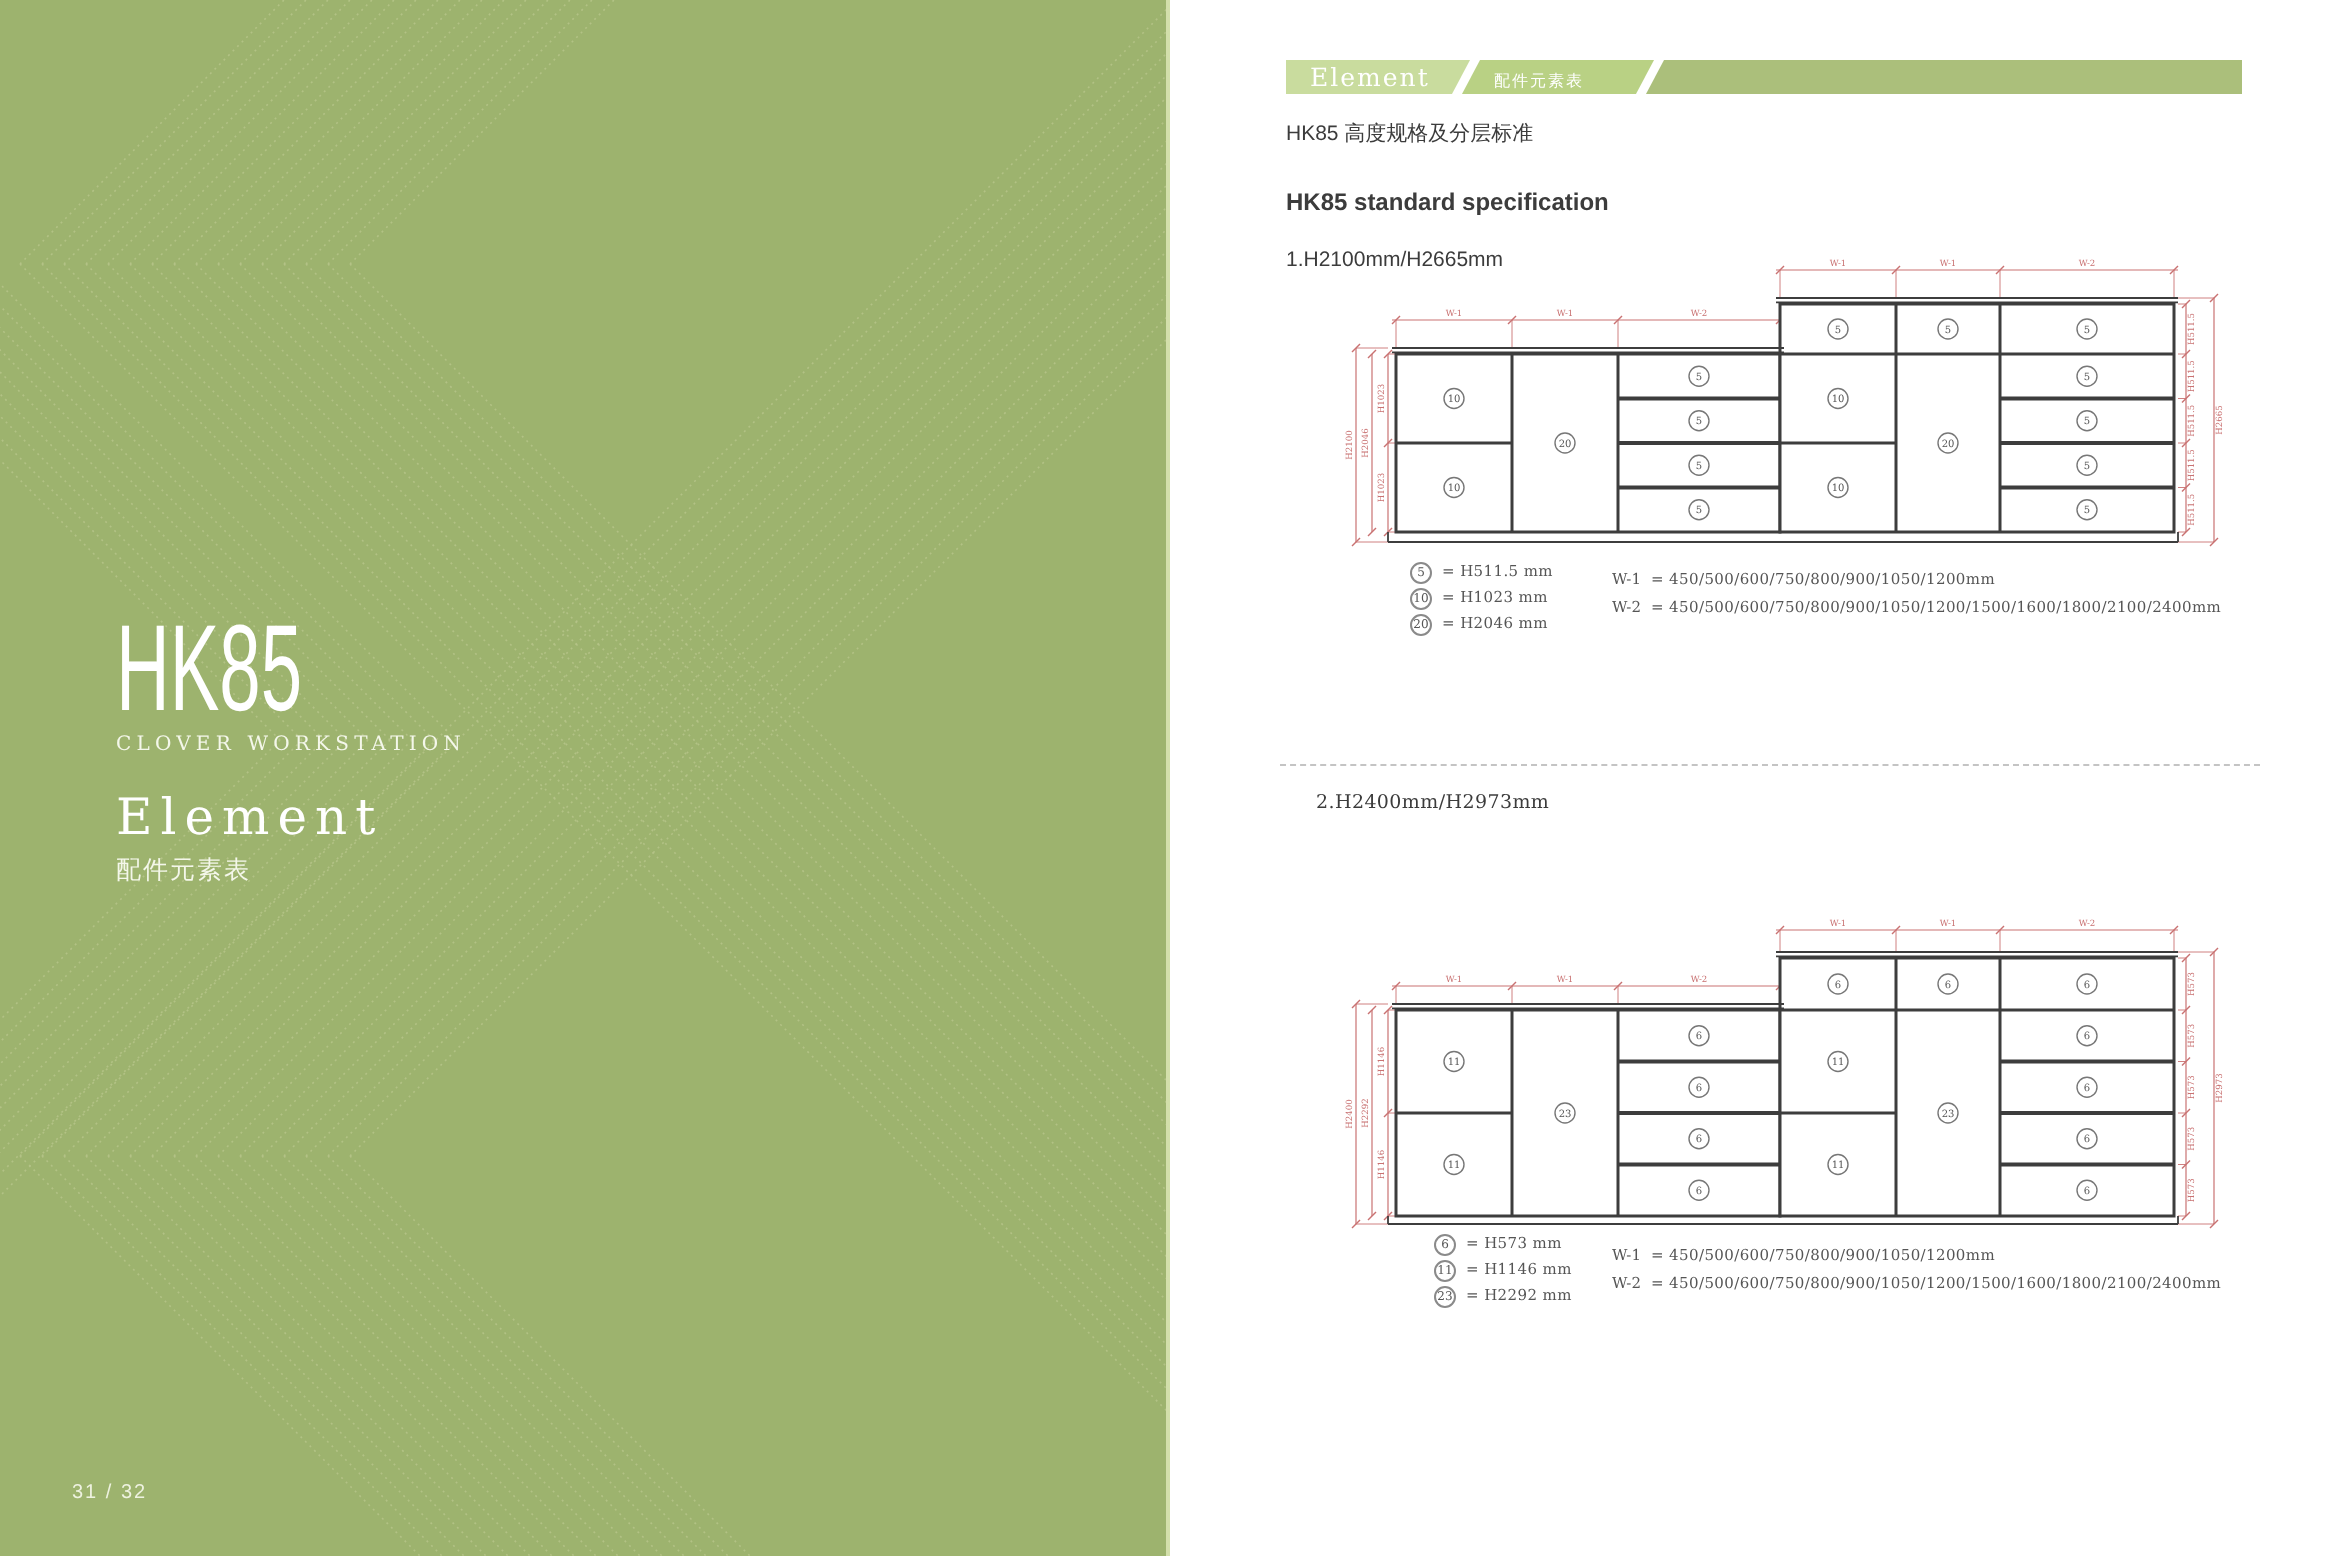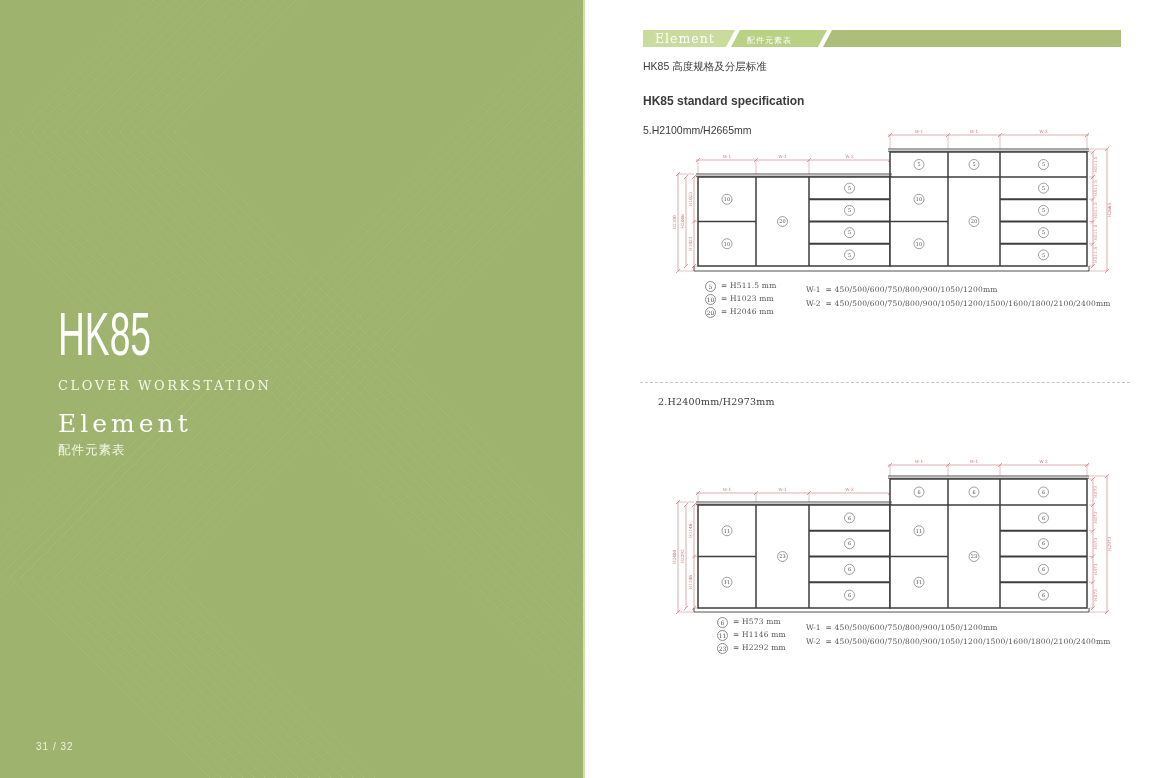--- a/index.html
+++ b/index.html
@@ -12,21 +12,21 @@
   .left-panel { position:absolute; left:0; top:0; width:585px; height:778px;
                 background:var(--panel_green); overflow:hidden;padding-left:37px; }
   .left-panel::after { content:""; position:absolute; right:0; top:0; width:2px; height:100%;
                        background:var(--panel_edge); }
   .pattern-svg { position:absolute; left:0; top:0; }
 
   .brand { position:absolute; left:58px; top:308px; color:#ffffff; }
   .hk85 { font-family:"Liberation Sans", sans-serif; font-size:60px; line-height:52px;
           color:#ffffff; transform:scale(0.62,1.02); transform-origin:left top;
           letter-spacing:0px; font-weight:400; }
-  .clover { margin-top:18px; font-family:"DejaVu Serif", serif; font-size:13px;
+  .clover { margin-top:7px; font-family:"DejaVu Serif", serif; font-size:10px;
             letter-spacing:2.6px; color:#f4f7ea; }
   .element-title { margin-top:16px; font-family:"DejaVu Serif", serif; font-size:25px;
                    letter-spacing:4px; color:#ffffff; }
   .element-sub { margin-top:4px; font-size:12.5px; letter-spacing:1px; color:#f4f7ea; }
   .page-number { position:absolute; left:36px; top:741px; font-size:10px;
                  letter-spacing:1px; color:#eef2e0;text-align:right; }
 
   
   .right-page { position:absolute; left:585px; top:0; width:584px; height:778px; background:#ffffff; }
 
@@ -184,21 +184,21 @@
       <div class="seg seg3"></div>
       <div class="seg seg2"></div>
       <div class="seg seg1"></div>
       <div class="band-title">Element</div>
       <div class="band-sub">配件元素表</div>
     </div>
 
     <div class="intro">
       <div class="l1">HK85 高度规格及分层标准</div>
       <div class="l2">HK85 standard specification</div>
-      <div class="l3">5.H2100mm/H2665mm</div>
+      <div class="l3">1.H2100mm/H2665mm</div>
     </div>
 
     <svg id="diagram-0" class="diagram" width="470" height="152" viewBox="0 0 470 152">
         <line x1="228" y1="7" x2="429" y2="7" stroke="var(--dim_red)" stroke-width="0.6"></line>
         <line x1="228" y1="9" x2="232" y2="5" stroke="var(--dim_red)" stroke-width="0.7"></line>
         <line x1="230" y1="7" x2="230" y2="21" stroke="var(--dim_red)" stroke-width="0.45"></line>
         <line x1="286" y1="9" x2="290" y2="5" stroke="var(--dim_red)" stroke-width="0.7"></line>
         <line x1="288" y1="7" x2="288" y2="21" stroke="var(--dim_red)" stroke-width="0.45"></line>
         <line x1="338" y1="9" x2="342" y2="5" stroke="var(--dim_red)" stroke-width="0.7"></line>
         <line x1="340" y1="7" x2="340" y2="21" stroke="var(--dim_red)" stroke-width="0.45"></line>

